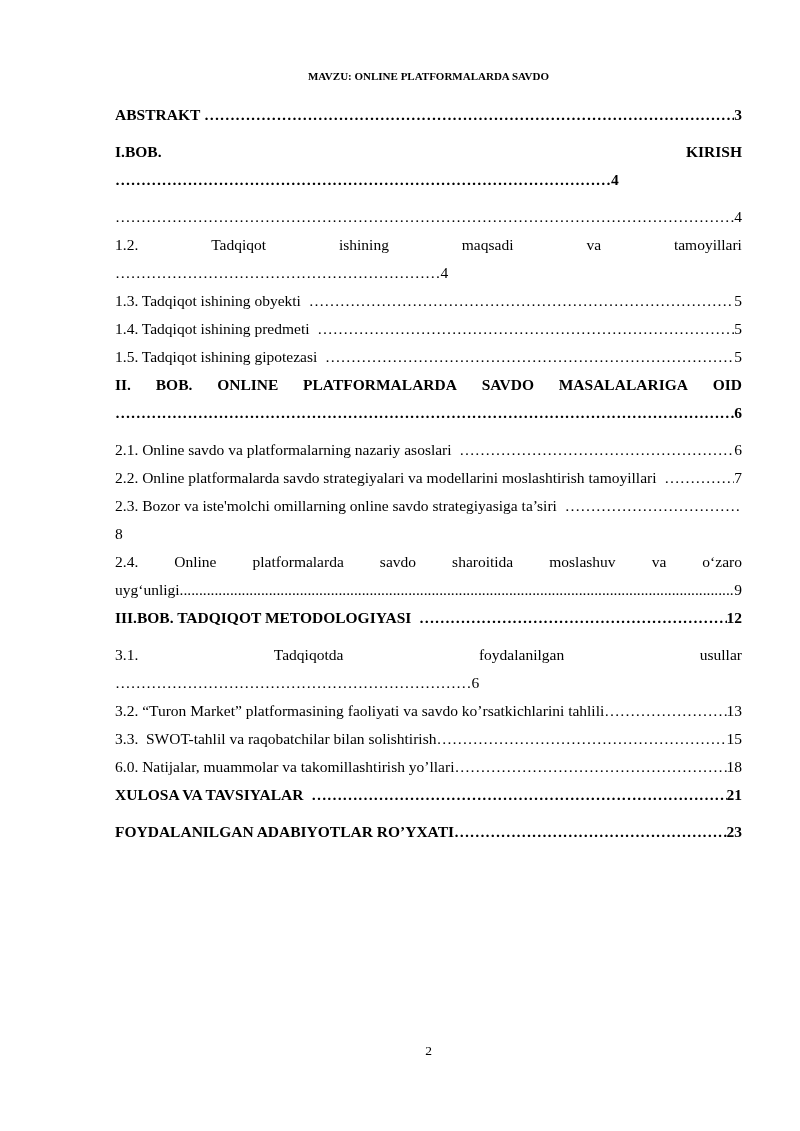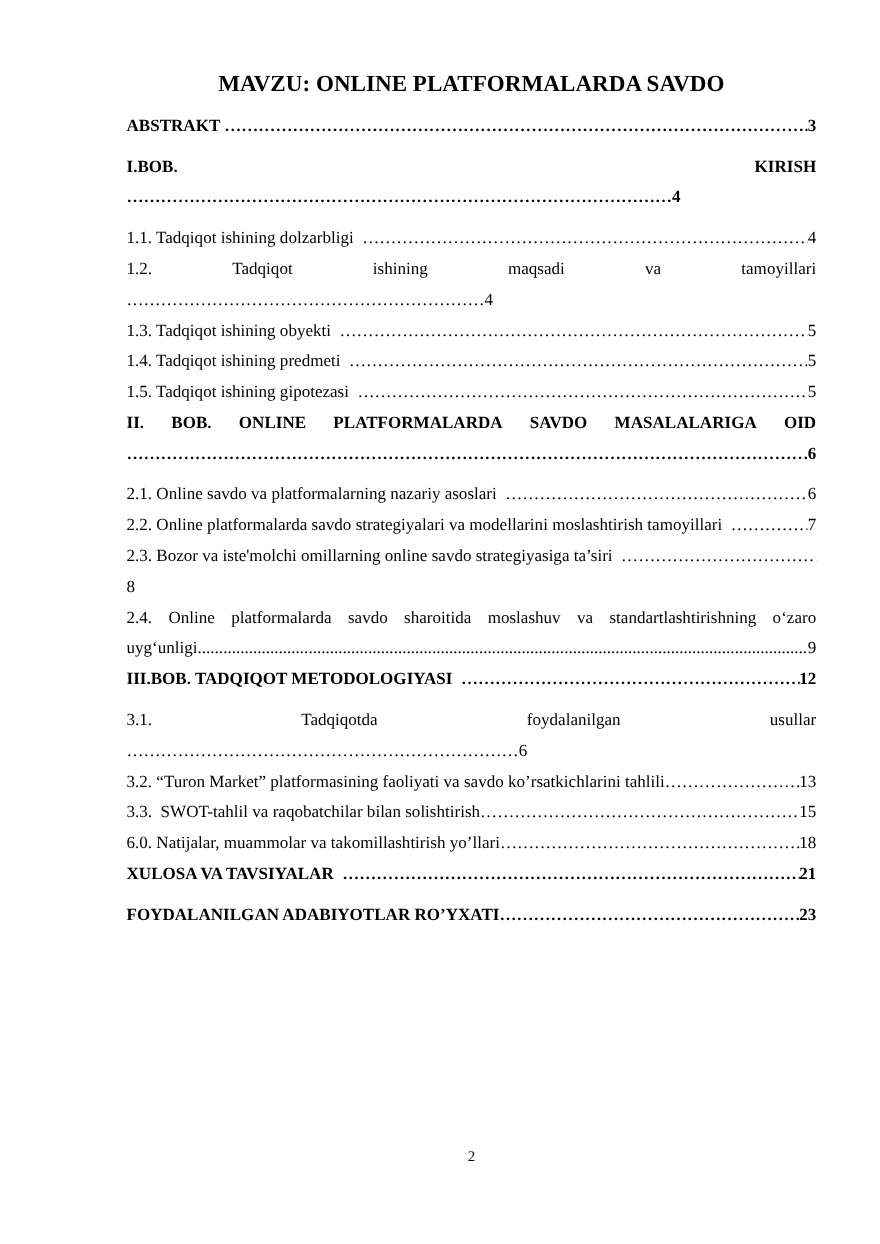--- a/index.html
+++ b/index.html
@@ -21,21 +21,21 @@
     position: absolute;
     left: 115px;
     top: 62px;
     width: 627px;
   }
   .doc-title {
     text-align: center;
     font-weight: bold;
     line-height: 28px;
     margin: 0 0 11px 0;
-    font-size: 21px;
+    font-size: 11px;
   }
   .entry { margin: 0; }
   .entry.gap { margin-top: 9px; }
   .entry.bold { font-weight: bold; }
   .line { line-height: 28px; }
   .line.leader {
     display: flex;
     align-items: center;
   }
   .line.leader .txt {
@@ -84,21 +84,20 @@
         </div>
         <div class="entry bold gap">
           <div class="line spread">
             <span>I.BOB.</span>
             <span>KIRISH</span>
           </div>
           <div class="line plain">……………………………………………………………………………………4</div>
         </div>
         <div class="entry gap">
           <div class="line leader">
-            <span class="txt">1.1. Tadqiqot ishining dolzarbligi  </span>
             <span class="dots wide">………………………………………………………………………………………………………………………………</span>
             <span class="pg">4</span>
           </div>
         </div>
         <div class="entry">
           <div class="line spread">
             <span>1.2.</span>
             <span>Tadqiqot</span>
             <span>ishining</span>
             <span>maqsadi</span>
@@ -167,21 +166,20 @@
         </div>
         <div class="entry">
           <div class="line spread">
             <span>2.4.</span>
             <span>Online</span>
             <span>platformalarda</span>
             <span>savdo</span>
             <span>sharoitida</span>
             <span>moslashuv</span>
             <span>va</span>
-            <span>standartlashtirishning</span>
             <span>o‘zaro</span>
           </div>
           <div class="line leader">
             <span class="txt">uyg‘unligi</span>
             <span class="dots fine">............................................................................................................................................................................................................................</span>
             <span class="pg">9</span>
           </div>
         </div>
         <div class="entry bold">
           <div class="line leader">

